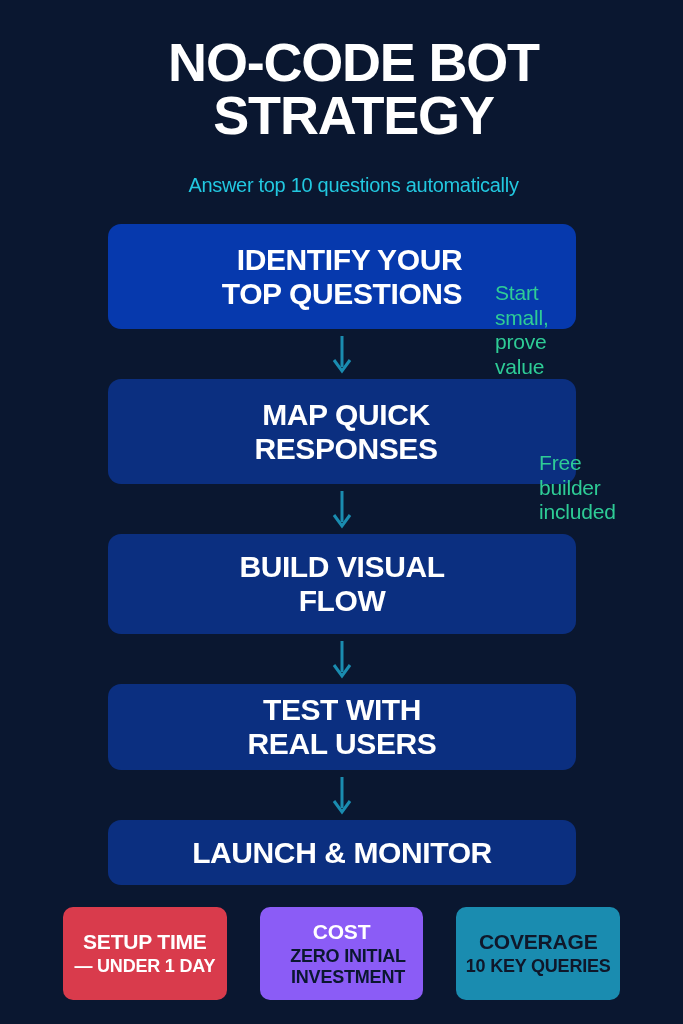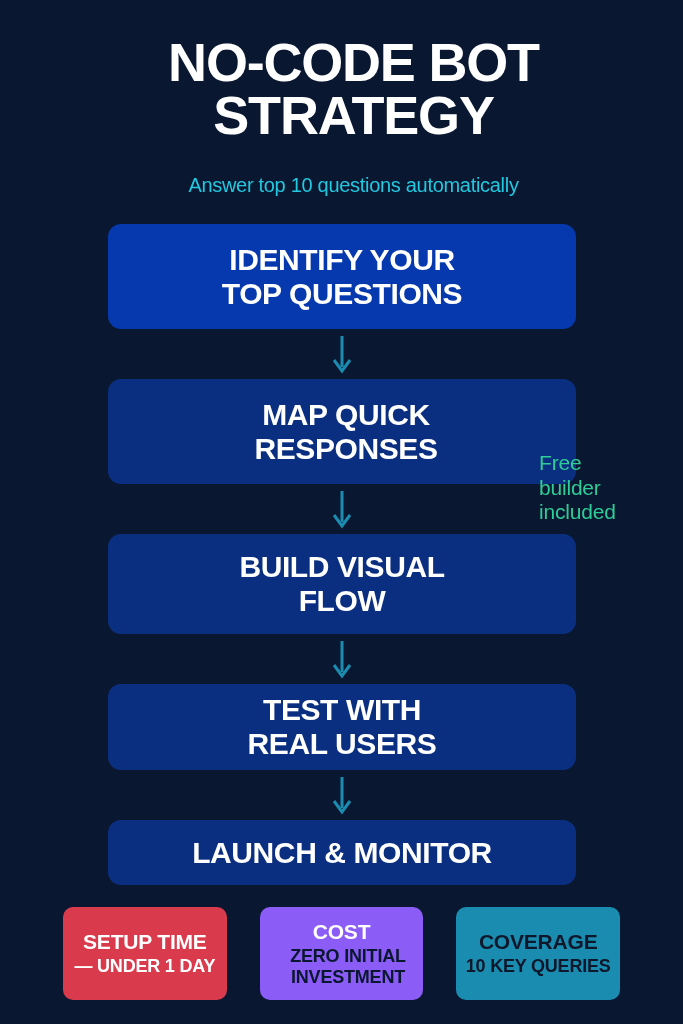--- a/index.html
+++ b/index.html
@@ -72,21 +72,21 @@
     color: #ffffff;
     font-size: 30px;
     font-weight: 700;
     line-height: 1.12;
     letter-spacing: -0.4px;
     text-transform: uppercase;
     padding: 0 14px;
     white-space: pre-line;
   }
 
-  .step-1 { height: 105px; }
+  .step-1 { height: 105px; text-align: right; }
   .step-2 { height: 105px; padding-left: 8px; }
   .step-3 { height: 100px; }
   .step-4 { height: 86px; }
   .step-5 { height: 65px; }
 
   
   .connector {
     width: 468px;
     height: 50px;
     display: flex;
@@ -226,20 +226,21 @@
         <polyline points="3,26 11,37 19,26" fill="none" stroke="#1a8cb0" stroke-width="3"></polyline>
       </svg>
     </div>
 
     <div class="step step-5">
       <span class="step-label">LAUNCH &amp; MONITOR</span>
     </div>
 
   </div>
 
+  <div class="annotation annotation-1">Start small, prove value</div>
   <div class="annotation annotation-2">Free builder included</div>
 
   <div class="badges">
 
     <div class="badge badge-setup">
       <div class="badge-title">SETUP TIME</div>
       <div class="badge-value">— UNDER 1 DAY</div>
     </div>
 
     <div class="badge badge-cost">

